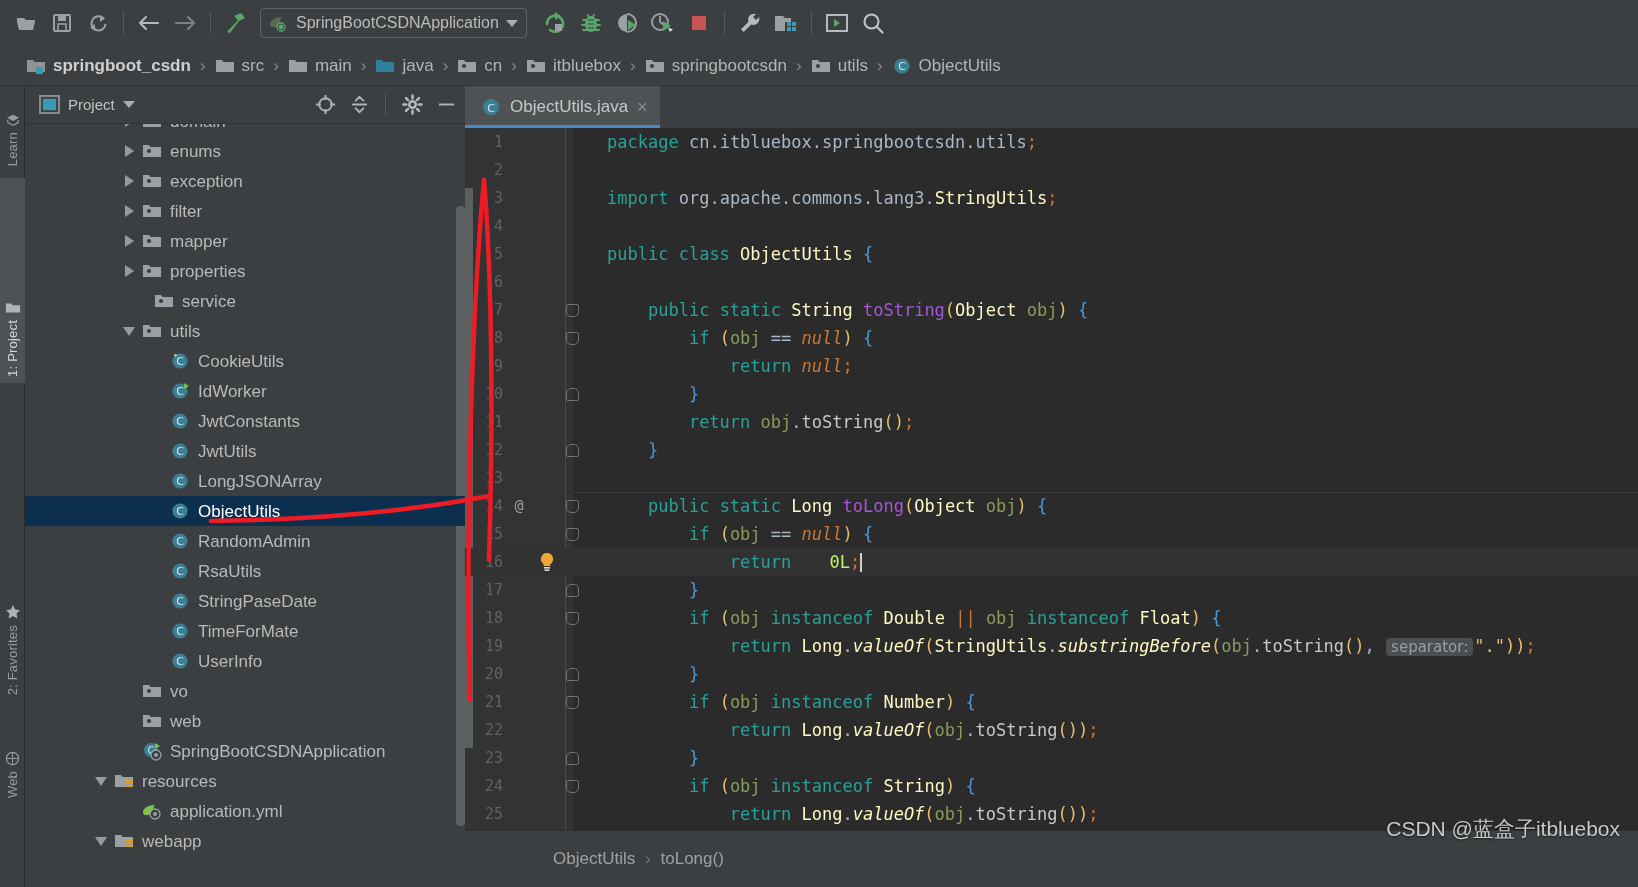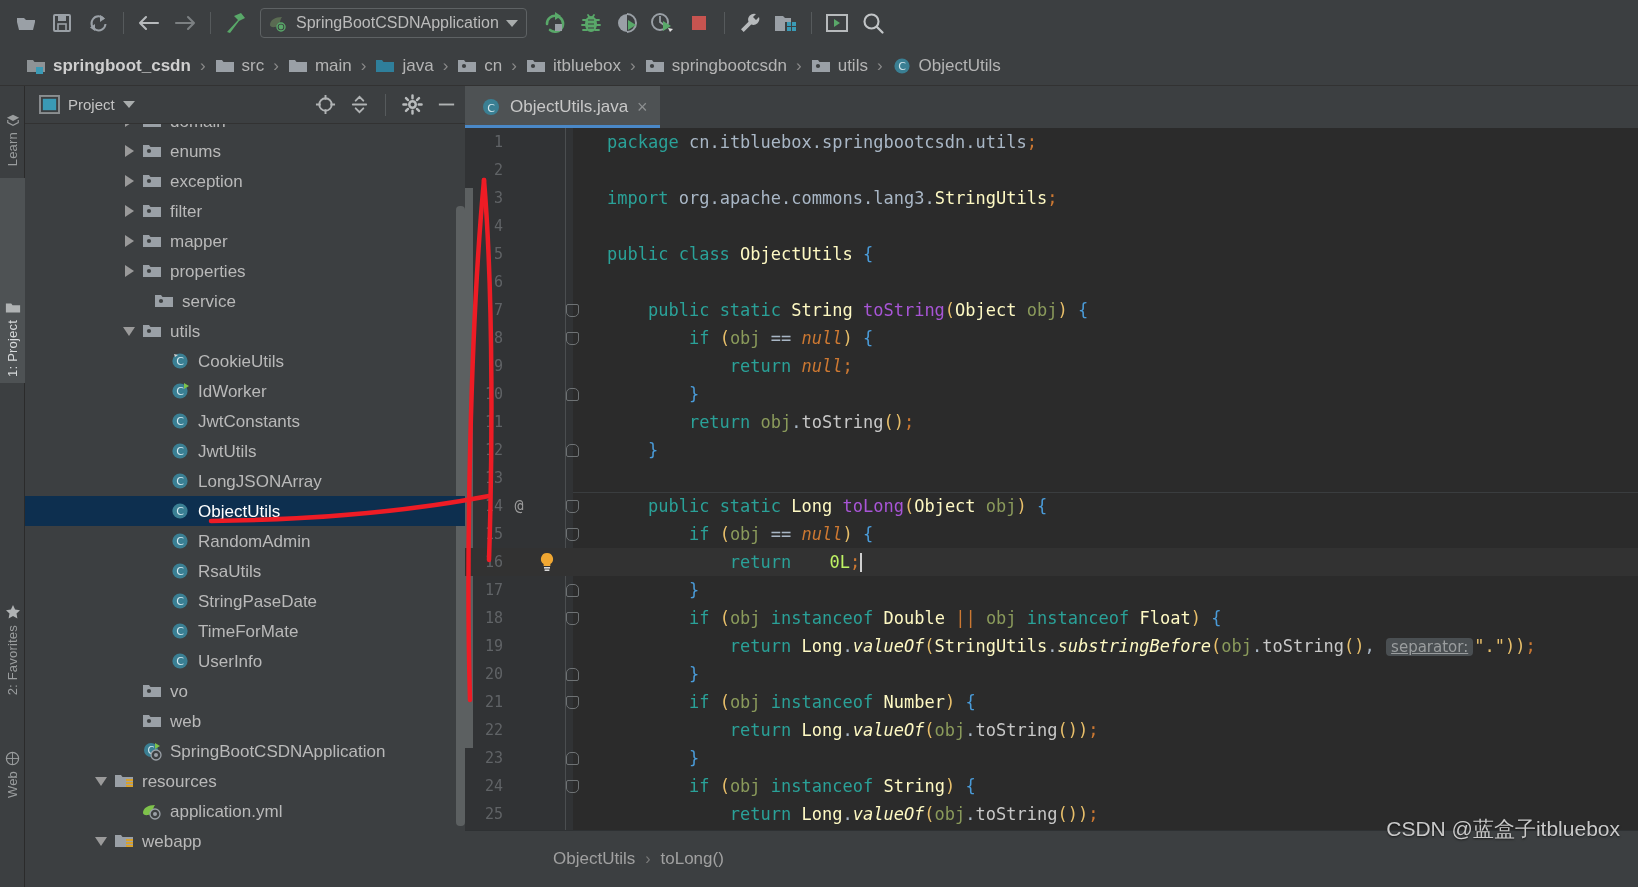--- a/index.html
+++ b/index.html
@@ -137,21 +137,21 @@
   .par  { color: #8a9a5b; }
   .pun  { color: #a9b7c6; }
   .brace{ color: #e8bf6a; }
   .brace2{ color: #4a9bd8; }
   .sem  { color: #cc7832; }
   .ident{ color: #c8c8c8; }
 
   .hintchip {
     display: inline-block; background: #4a4f52; color: #9a9d9e;
     border-radius: 4px; padding: 0 5px; font-size: 15px;
-    font-family: "DejaVu Sans", sans-serif; margin: 0 1px; text-decoration: underline;
+    font-family: "DejaVu Sans", sans-serif; margin: 0 1px;
   }
 
   .caret { display:inline-block; width:2px; height:19px; background:#d0d0d0; vertical-align:-4px; }
 
   
   .fold-open::after {
     content:""; width: 11px; height: 11px; border: 1px solid #6e7274;
     border-radius: 2px 2px 5px 5px; display:block;
   }
   .fold-end::after {

